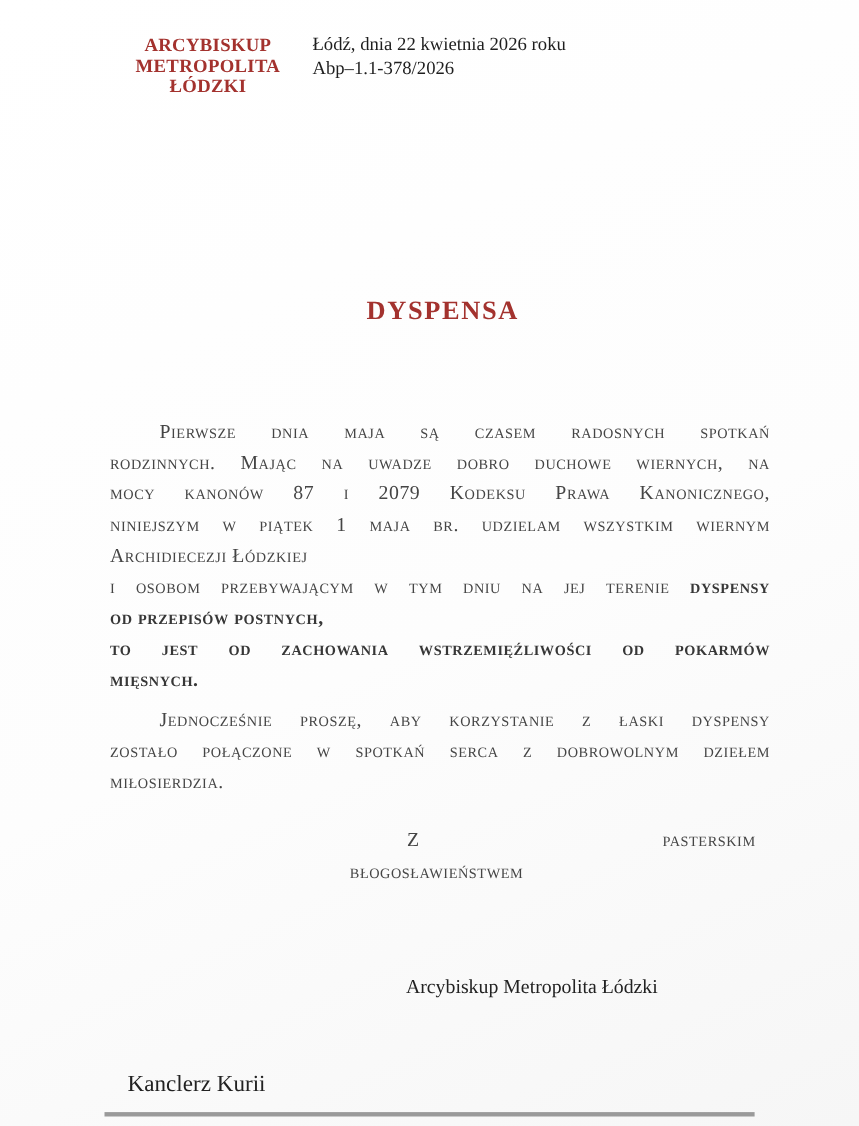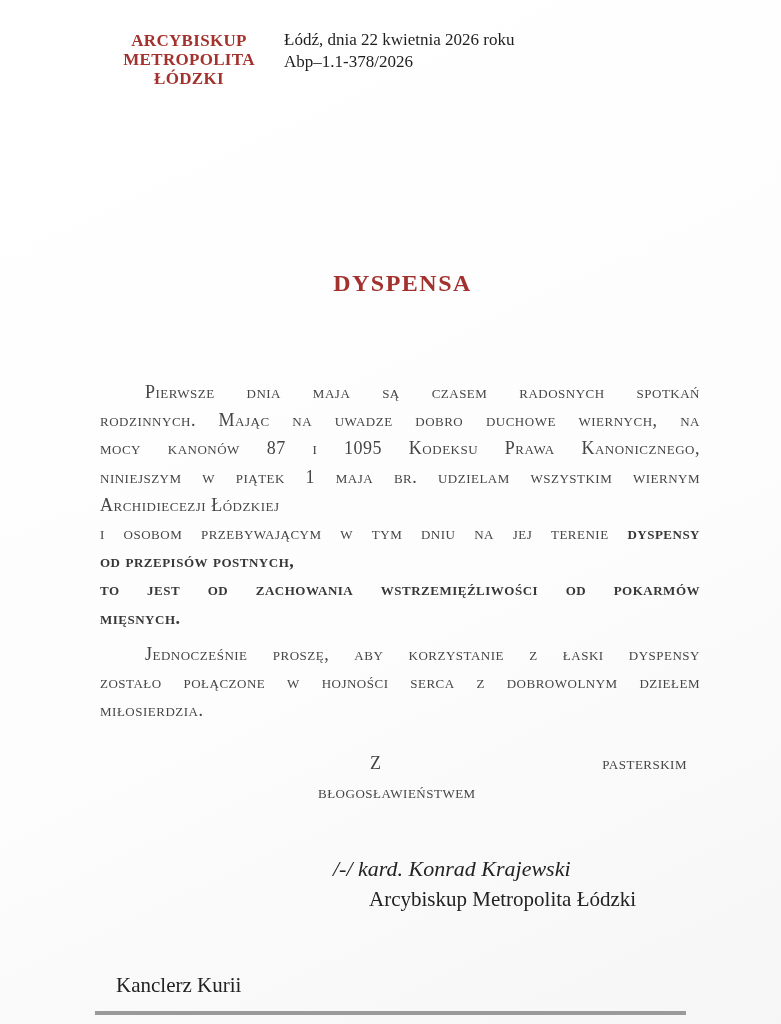--- a/index.html
+++ b/index.html
@@ -64,21 +64,21 @@
     font-size: 18px; font-variant: small-caps; letter-spacing: 0.5px;
     color: #454545;
   }
   
   .sig1name {
     position: absolute; left: 333px; top: 856px;
     font-style: italic; font-size: 22px; color: #222222;
   }
   .sig1title {
     position: absolute; left: 369px; top: 887px;
-    font-size: 21px; color: #222222;
+    font-size: 18px; color: #222222;
   }
   .sig2name {
     position: absolute; left: 92px; top: 941px;
     font-style: italic; font-size: 21px; color: #222222;
   }
   .sig2title {
     position: absolute; left: 116px; top: 973px;
     font-size: 21px; color: #222222;
   }
   .rule {
@@ -100,38 +100,37 @@
   <div class="dateline">
     <div>Łódź, dnia 22 kwietnia 2026 roku</div>
     <div>Abp–1.1-378/2026</div>
   </div>
 
   <h1 class="title">DYSPENSA</h1>
 
   <section class="bodytext">
     <div class="j ind">Pierwsze dnia maja są czasem radosnych spotkań</div>
     <div class="j">rodzinnych. Mając na uwadze dobro duchowe wiernych, na</div>
-    <div class="j">mocy kanonów 87 i 1095 Kodeksu Prawa Kanonicznego,</div>
+    <div class="j">mocy kanonów 87 i 2079 Kodeksu Prawa Kanonicznego,</div>
     <div class="j">niniejszym w piątek 1 maja br. udzielam wszystkim wiernym</div>
     <div class="l">Archidiecezji Łódzkiej</div>
     <div class="j"><span>i osobom przebywającym w tym dniu na jej terenie </span><span class="b">dyspensy</span></div>
     <div class="l b">od przepisów postnych,</div>
     <div class="j b">to jest od zachowania wstrzemięźliwości od pokarmów</div>
     <div class="l b">mięsnych.</div>
     <div class="j ind p2start">Jednocześnie proszę, aby korzystanie z łaski dyspensy</div>
-    <div class="j">zostało połączone w hojności serca z dobrowolnym dziełem</div>
+    <div class="j">zostało połączone w spotkań serca z dobrowolnym dziełem</div>
     <div class="l">miłosierdzia.</div>
   </section>
 
   <div class="closing1">
     <span>Z</span>
     <span>pasterskim</span>
   </div>
   <div class="closing2">błogosławieństwem</div>
 
-  <div class="sig1name">/-/ kard. Konrad Krajewski</div>
   <div class="sig1title">Arcybiskup Metropolita Łódzki</div>
 
   <div class="sig2title">Kanclerz Kurii</div>
 
   <div class="rule"></div>
 
 </div>
 
 </body></html>

